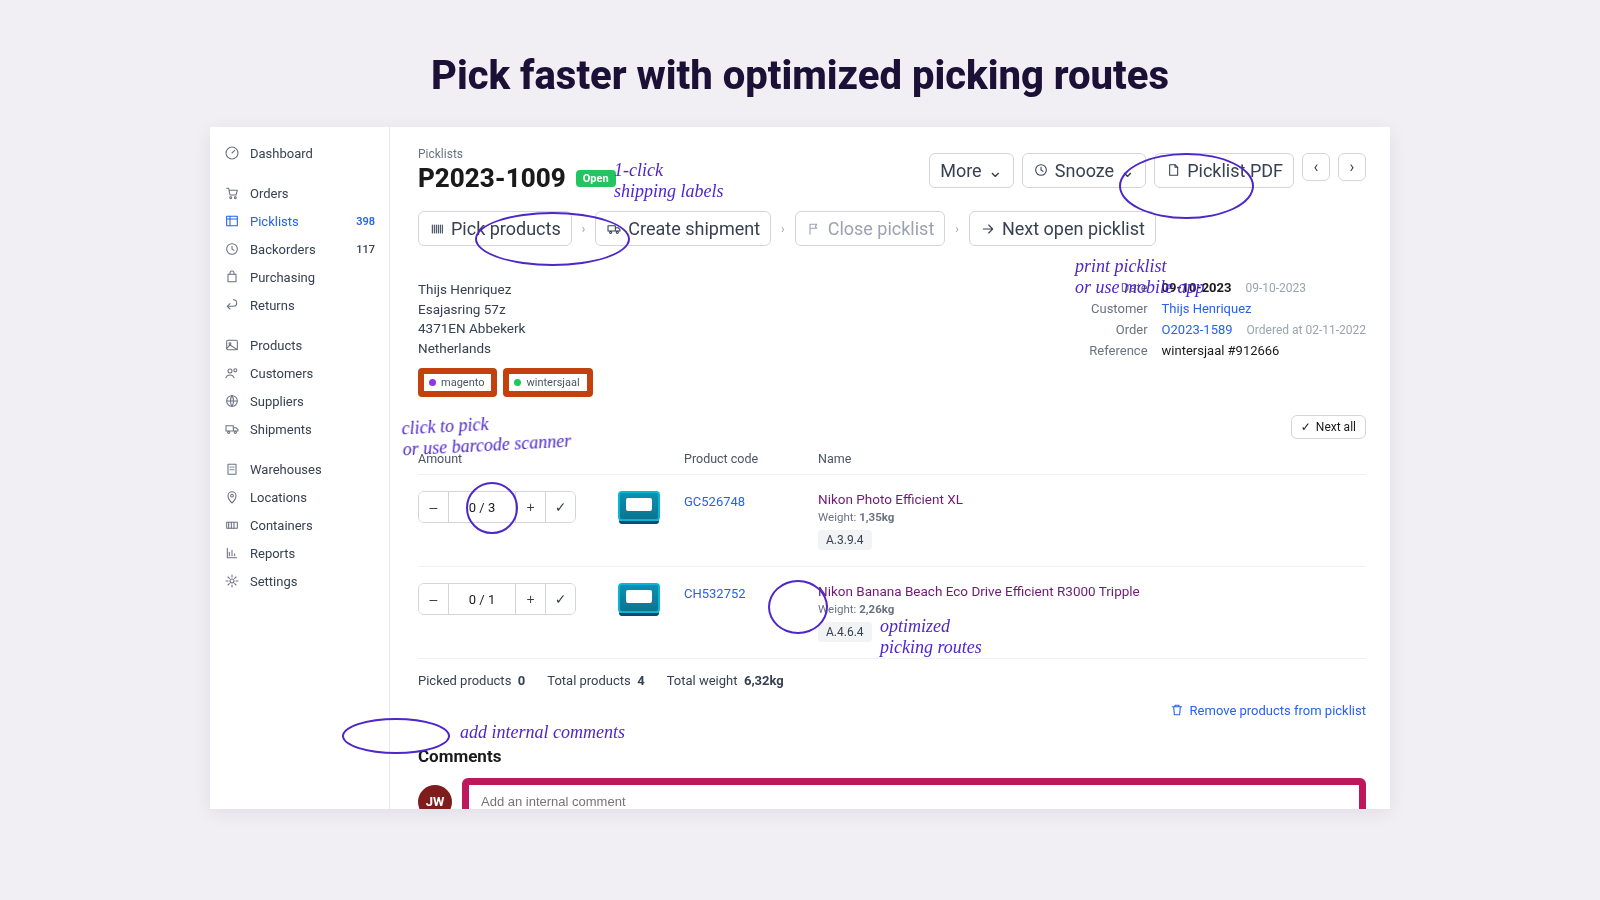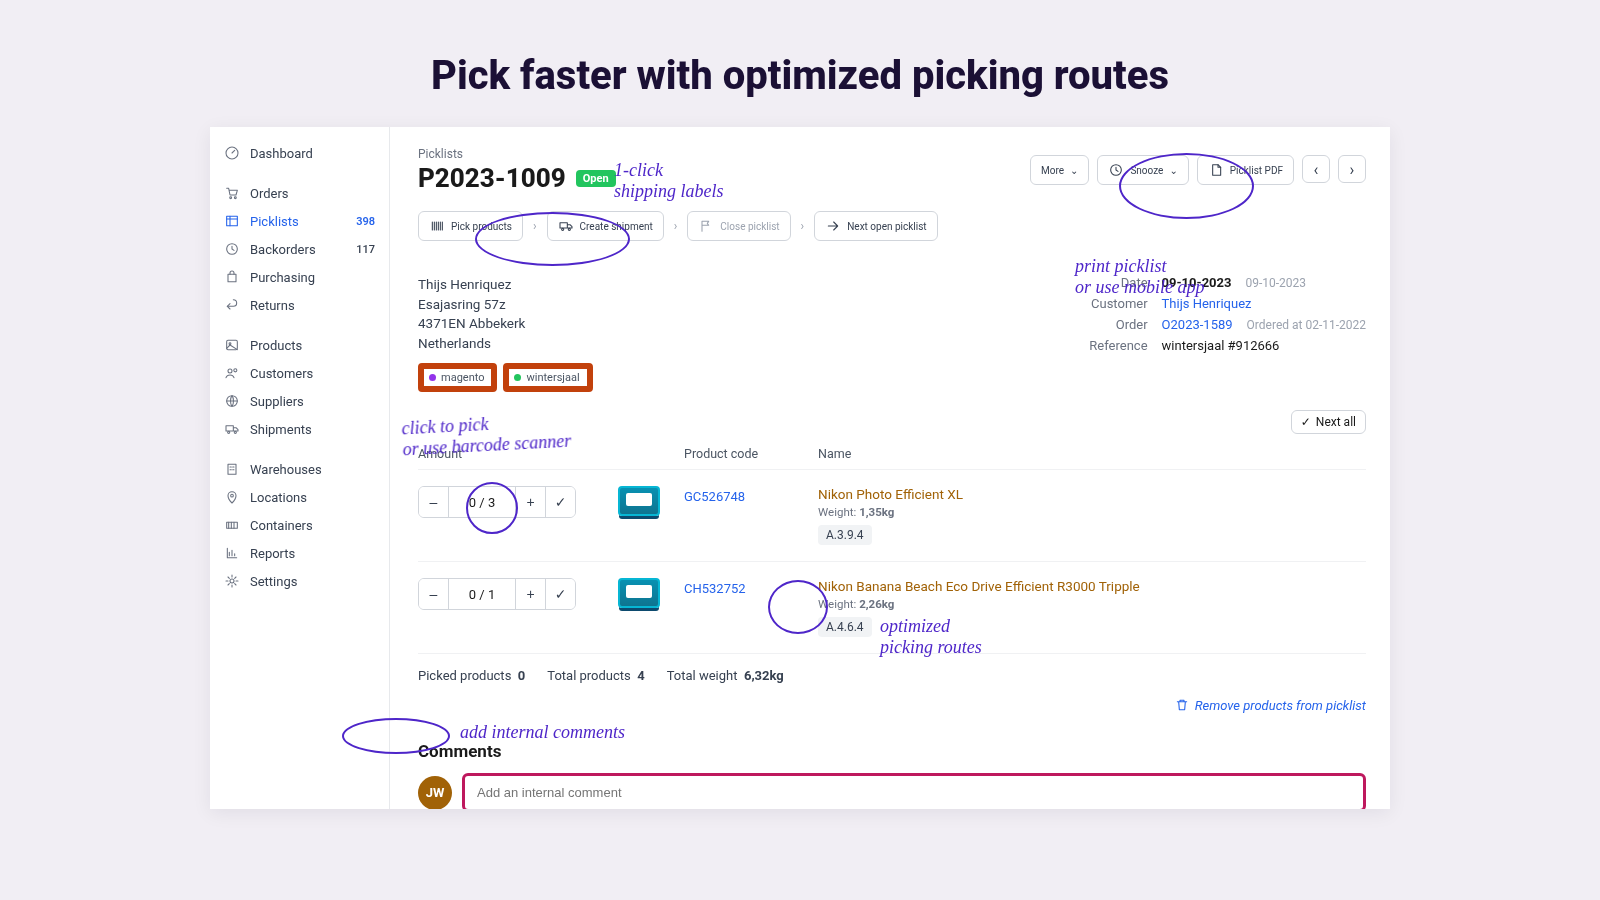--- a/index.html
+++ b/index.html
@@ -15,21 +15,21 @@
   .nav-item .badge { margin-left:auto; font-size:11px; color:#2563eb; font-weight:600;}
   .nav-item .badge.grey { color:#374151; font-weight:500;}
   .nav-gap { height:12px; }
   .main { flex:1; padding:20px 24px 10px 28px; overflow:auto; }
   .crumb { font-size:12px; color:#6b7280; }
   .titlerow { display:flex; align-items:center; gap:10px; margin-top:2px;}
   h1 { font-size:26px; font-weight:800; }
   .chip-open { background:#22c55e; color:#fff; font-size:11px; font-weight:700; padding:2px 7px; border-radius:4px; }
   .topbar { display:flex; align-items:center; }
   .topbar .spacer { flex:1; }
-  .btn { border:1px solid #d1d5db; font-size:10px; color:#374151; background:#fff; padding:6px 10px; border-radius:6px; display:inline-flex; align-items:center; gap:6px; cursor:pointer; }
+  .btn { border:1px solid #d1d5db; font-size:18px; color:#374151; background:#fff; padding:6px 10px; border-radius:6px; display:inline-flex; align-items:center; gap:6px; cursor:pointer; }
   .btn.disabled { color:#9ca3af; }
   .btn-group { display:flex; gap:8px; }
   .steprow { display:flex; align-items:center; gap:8px; margin-top:18px;}
   .chev { color:#9ca3af; font-size:12px; padding:0 2px;}
   .iconbtn { border:1px solid #d1d5db; width:28px; height:28px; border-radius:6px; display:flex; align-items:center; justify-content:center; color:#374151; cursor:pointer; }
   .section { display:flex; margin-top:34px; gap:40px;}
   .addr { font-size:13.5px; color:#374151; line-height:1.45; }
   .tags { margin-top:10px; display:flex; gap:6px;}
   .tag { border:6px solid #c2410c; border-radius:4px; font-size:11px; padding:2px 7px 2px 5px; display:inline-flex; align-items:center; gap:5px; color:#4b5563;}
   .dot { width:7px; height:7px; border-radius:50%; display:inline-block;}
@@ -43,31 +43,31 @@
   .thead { display:flex; font-size:12.5px; color:#4b5563; margin-top:12px; border-bottom:1px solid #f0f1f3; padding-bottom:8px;}
   .c-amount{ width:200px;} .c-img{width:60px;} .c-code{width:140px;padding-left:6px;} .c-name{flex:1;}
   .row { display:flex; align-items:flex-start; padding:16px 0; border-bottom:1px solid #f0f1f3;}
   .qty { display:flex; border:1px solid #d1d5db; border-radius:6px; overflow:hidden; height:32px; width:158px;}
   .qty button { width:30px; border:none; background:#fff; border-left:1px solid #d1d5db; font-size:14px; color:#374151; cursor:pointer;}
   .qty button:first-child{border-left:none; border-right:1px solid #d1d5db;}
   .qty .val { flex:1; display:flex; align-items:center; justify-content:center; font-size:13px;}
   .thumb { width:42px; height:30px; border-radius:4px; background:linear-gradient(#0891b2,#0e7490); border:2px solid #06b6d4; box-shadow:0 4px 0 -1px #0c4a6e; position:relative;}
   .thumb::after{content:""; position:absolute; inset:5px 6px 8px 6px; background:#fff; border-radius:2px;}
   .code { color:#2563eb; font-size:13px; cursor:pointer;}
-  .pname { font-size:13.5px; color:#a16207;}
+  .pname { font-size:13.5px; color:#701a75;}
   .pmeta { font-size:11.5px; color:#6b7280; margin-top:3px;}
   .loc { display:inline-block; background:#f1f3f5; border-radius:4px; padding:3px 8px; font-size:12px; margin-top:6px; color:#374151;}
   .totals { display:flex; gap:22px; margin-top:14px; font-size:13px; color:#374151;}
   .totals b { font-weight:700; }
-  .remove { text-align:right; margin-top:14px;font-style:italic;}
+  .remove { text-align:right; margin-top:14px;}
   .remove a{ color:#2563eb; font-size:13px; cursor:pointer; display:inline-flex; align-items:center; gap:5px;}
   .comments-h { font-size:17px; font-weight:700; margin-top:24px;}
   .comment-row { display:flex; gap:10px; align-items:center; margin-top:12px;}
-  .avatar{ width:34px;height:34px;border-radius:50%; background:#a16207; color:#fff; font-size:13px; font-weight:700; display:flex;align-items:center;justify-content:center;}
-  .comment-input{ flex:1; border:3px solid #be185d; border-radius:6px; padding:9px 12px; font-size:13px; color:#6b7280; outline:none;}
+  .avatar{ width:34px;height:34px;border-radius:50%; background:#7f1d1d; color:#fff; font-size:13px; font-weight:700; display:flex;align-items:center;justify-content:center;}
+  .comment-input{ flex:1; border:7px solid #be185d; border-radius:6px; padding:9px 12px; font-size:13px; color:#6b7280; outline:none;}
   
   .note { position:absolute; font-family:"Comic Sans MS","Segoe Script",cursive; color:#4e26c9; font-size:18px; line-height:1.15; pointer-events:none; font-style:italic;}
   .ring { position:absolute; border:2px solid #4e26c9; border-radius:50%; pointer-events:none;}
   svg.ico16{width:16px;height:16px;stroke:currentColor;fill:none;stroke-width:1.6;stroke-linecap:round;stroke-linejoin:round;}
 </style>
 </head>
 <body>
 
 <div class="page">
   <div class="headline">Pick faster with optimized picking routes</div>

